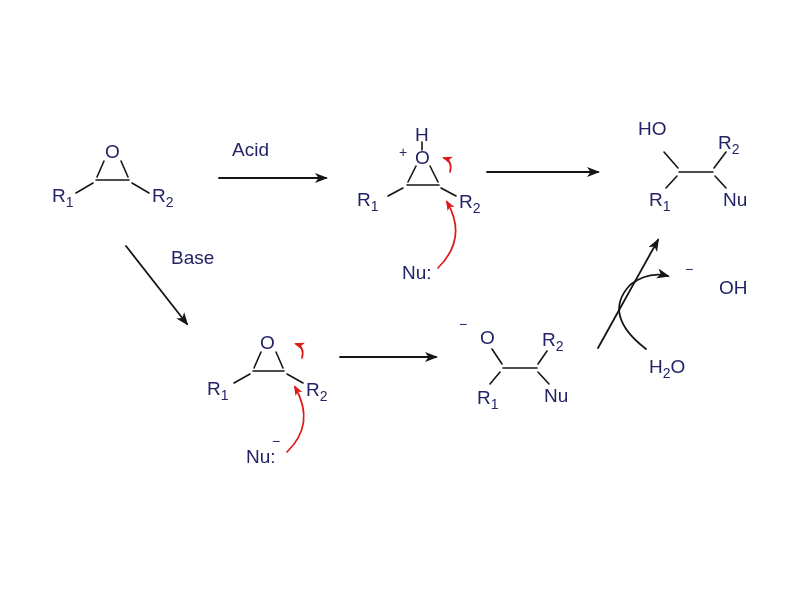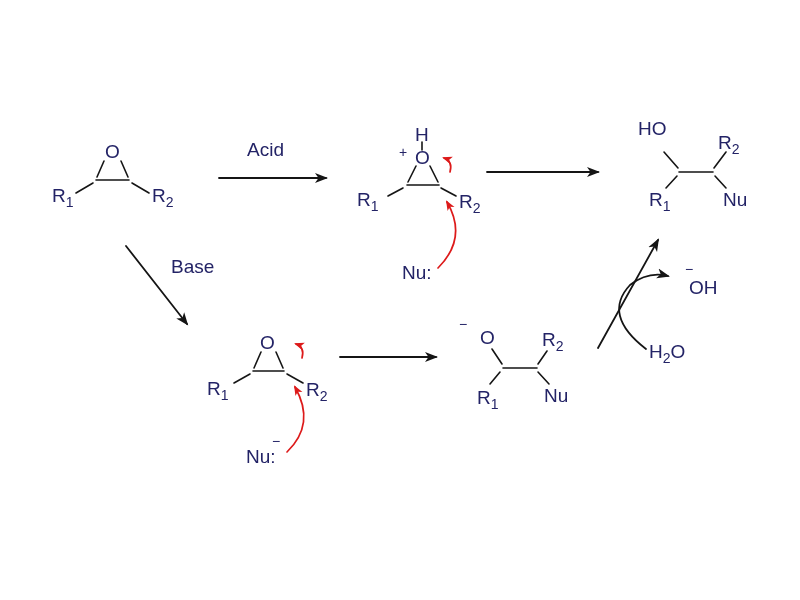--- a/index.html
+++ b/index.html
@@ -103,22 +103,22 @@
     <g>
       <line class="rxn" x1="598" y1="348" x2="658" y2="240" marker-end="url(#mb)"></line>
       <path class="rxn" d="M 646,349 Q 602,315 630,285 Q 648,271 668,276" marker-end="url(#mb)"></path>
     </g>
   </svg>
 
   <span class="lbl" style="left:105px;top:142px"><span>O</span></span>
   <span class="lbl" style="left:52px;top:186px"><span>R</span><sub>1</sub></span>
   <span class="lbl" style="left:152px;top:186px"><span>R</span><sub>2</sub></span>
 
-  <span class="lbl" style="left:247px;top:140px">Acid</span>
-  <span class="lbl" style="left:171px;top:257px">Base</span>
+  <span class="lbl" style="left:232px;top:140px">Acid</span>
+  <span class="lbl" style="left:171px;top:248px">Base</span>
 
   <span class="lbl" style="left:415px;top:125px">H</span>
   <span class="lbl small" style="left:399px;top:145px">+</span>
   <span class="lbl" style="left:415px;top:148px">O</span>
   <span class="lbl" style="left:357px;top:190px"><span>R</span><sub>1</sub></span>
   <span class="lbl" style="left:459px;top:192px"><span>R</span><sub>2</sub></span>
   <span class="lbl" style="left:402px;top:263px"><span>Nu</span><span>:</span></span>
 
   <span class="lbl" style="left:638px;top:119px">HO</span>
   <span class="lbl" style="left:718px;top:133px"><span>R</span><sub>2</sub></span>
@@ -131,16 +131,16 @@
   <span class="lbl" style="left:246px;top:447px"><span>Nu</span><span>:</span></span>
   <span class="lbl small" style="left:272px;top:434px">−</span>
 
   <span class="lbl small" style="left:459px;top:317px">−</span>
   <span class="lbl" style="left:480px;top:328px">O</span>
   <span class="lbl" style="left:542px;top:330px"><span>R</span><sub>2</sub></span>
   <span class="lbl" style="left:477px;top:388px"><span>R</span><sub>1</sub></span>
   <span class="lbl" style="left:544px;top:386px">Nu</span>
 
   <span class="lbl small" style="left:685px;top:262px">−</span>
-  <span class="lbl" style="left:689px;top:278px">OH</span>
-  <span class="lbl" style="left:649px;top:342px"><span>H</span><sub>2</sub><span>O</span></span>
+  <span class="lbl" style="left:719px;top:278px">OH</span>
+  <span class="lbl" style="left:649px;top:357px"><span>H</span><sub>2</sub><span>O</span></span>
 
 </div>
 
 </body></html>

